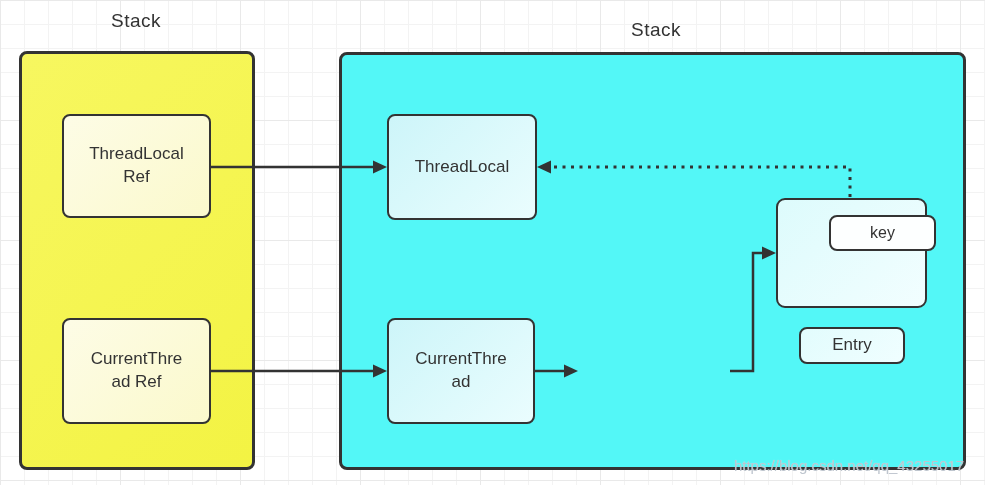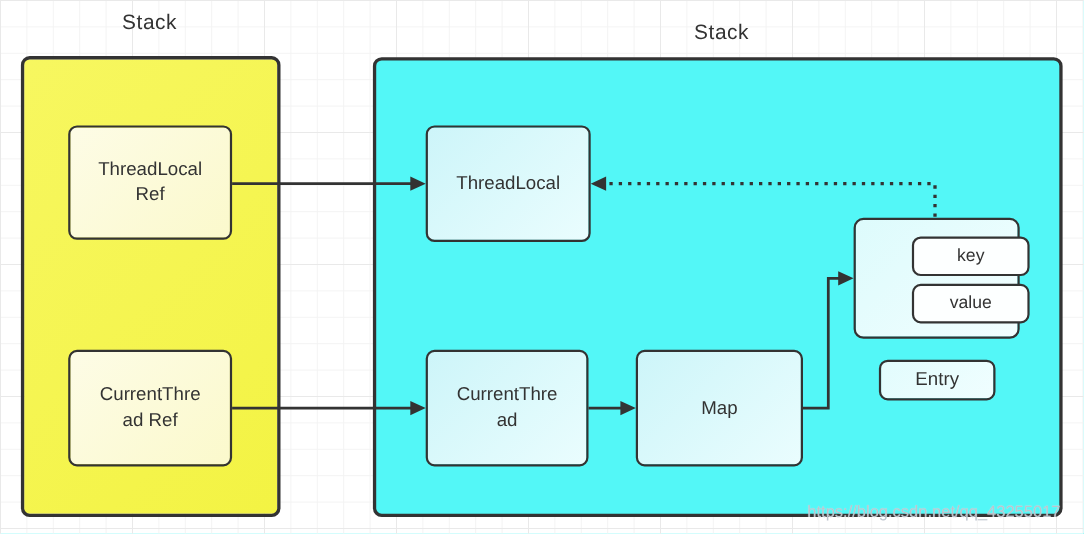--- a/index.html
+++ b/index.html
@@ -147,30 +147,24 @@
 ad Ref</span>
   </div>
 
   <div class="node cyan-node tl">
     <span class="node-label">ThreadLocal</span>
   </div>
   <div class="node cyan-node ct">
     <span class="node-label">CurrentThre
 ad</span>
   </div>
-  <div class="node cyan-node map">
-    <span class="node-label">Map</span>
-  </div>
 
   <div class="entry-group"></div>
   <div class="node kv-node key-box">
     <span class="node-label">key</span>
-  </div>
-  <div class="node kv-node value-box">
-    <span class="node-label">value</span>
   </div>
   <div class="node entry-label-box">
     <span class="node-label">Entry</span>
   </div>
 
   <div class="watermark">https://blog.csdn.net/qq_43255017</div>
 
 </div>
 
 </body></html>

